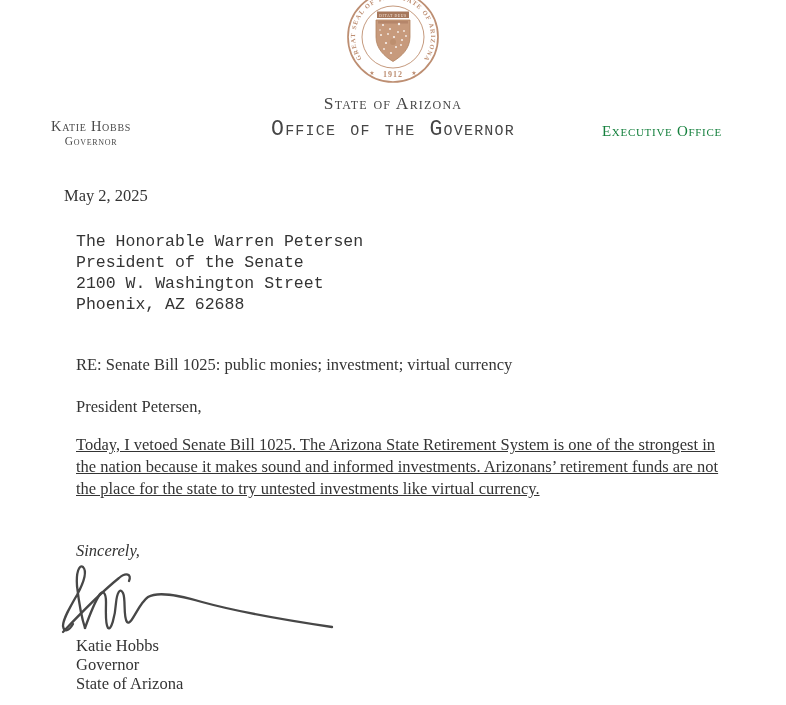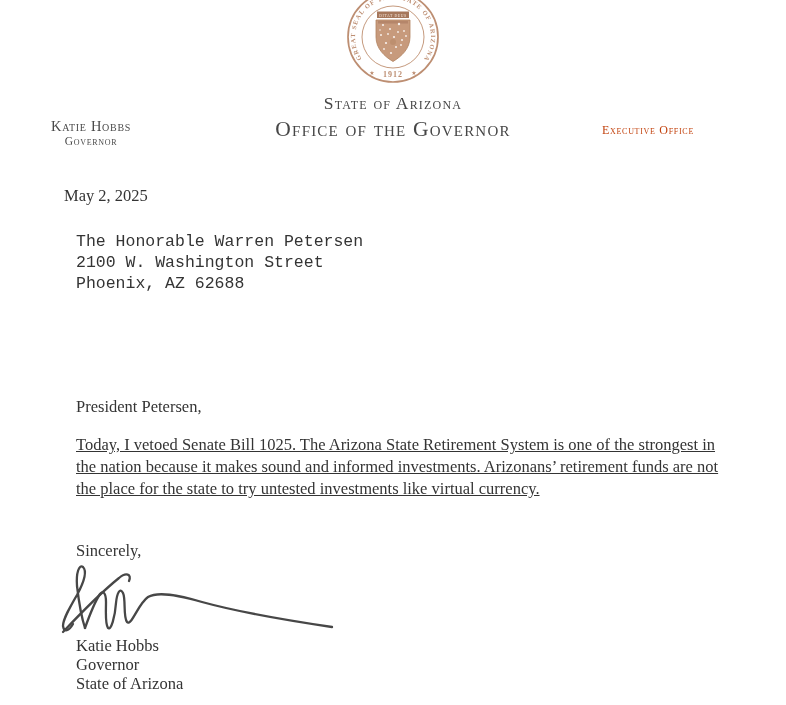--- a/index.html
+++ b/index.html
@@ -9,35 +9,35 @@
     height:705px;
     background:#ffffff;
     overflow:hidden;
     font-family:"Liberation Serif","DejaVu Serif",serif;
     color:#343434;
   }
   
   .seal{position:absolute;left:333px;top:-15px;width:120px;height:110px;}
   .center-head{position:absolute;left:0;right:0;top:93px;text-align:center;color:#464646;}
   .state-line{font-variant:small-caps;font-size:17.5px;letter-spacing:1.2px;line-height:21px;}
-  .office-line{font-variant:small-caps;font-size:21.5px;letter-spacing:1.2px;line-height:25px;margin-top:3px;}
+  .office-line{font-variant:small-caps;font-size:21.5px;letter-spacing:1.2px;line-height:25px;margin-top:3px;font-family:Liberation Mono, monospace;}
   .left-head{position:absolute;left:38px;top:118px;width:106px;text-align:center;color:#4a4a4a;}
   .left-head .name{font-variant:small-caps;font-size:14.5px;letter-spacing:.7px;line-height:17px;}
   .left-head .title{font-variant:small-caps;font-size:11.5px;letter-spacing:.7px;line-height:13px;}
-  .right-head{position:absolute;left:602px;top:123px;color:#c2410c;
-    font-variant:small-caps;font-size:12px;letter-spacing:.7px;}
+  .right-head{position:absolute;left:602px;top:123px;color:#15803d;
+    font-variant:small-caps;font-size:15px;letter-spacing:.7px;}
   
   .abs{position:absolute;}
   .bodytext{font-size:16.5px;}
   .date{left:64px;top:186px;}
   .recipient{left:76px;top:231px;line-height:21px;font-family:Liberation Mono, monospace;}
   .re-line{left:76px;top:355px;}
   .salutation{left:76px;top:397px;}
   .paragraph{left:76px;top:434px;width:660px;line-height:22px;text-decoration:underline;}
-  .closing{left:76px;top:541px;}
+  .closing{left:76px;top:541px;font-style:italic;}
   .signature{position:absolute;left:56px;top:560px;width:290px;height:82px;}
   .signer{left:76px;top:636px;line-height:19px;}
 </style>
 </head>
 <body>
 
 <div class="page">
 
   <svg class="seal" viewBox="0 0 120 110">
     <defs>
@@ -88,24 +88,26 @@
     <div class="name">Katie Hobbs</div>
     <div class="title">Governor</div>
   </div>
 
   <div class="right-head">Executive Office</div>
 
   <div class="abs bodytext date">May 2, 2025</div>
 
   <div class="abs bodytext recipient">
     <div>The Honorable Warren Petersen</div>
+    <div>President of the Senate</div>
     <div>2100 W. Washington Street</div>
     <div>Phoenix, AZ 62688</div>
   </div>
 
+  <div class="abs bodytext re-line">RE: Senate Bill 1025: public monies; investment; virtual currency</div>
 
   <div class="abs bodytext salutation">President Petersen,</div>
 
   <div class="abs bodytext paragraph">Today, I vetoed Senate Bill 1025. The Arizona State Retirement System is one of the strongest in the nation because it makes sound and informed investments. Arizonans’ retirement funds are not the place for the state to try untested investments like virtual currency.</div>
 
   <div class="abs bodytext closing">Sincerely,</div>
 
   <svg class="signature" viewBox="0 0 290 82">
     <g fill="none" stroke="#474747" stroke-width="2.3" stroke-linecap="round" stroke-linejoin="round">
       <path d="M 7,72 C 24,54 48,30 63,18 C 70,12 76,14 73,21"></path>

